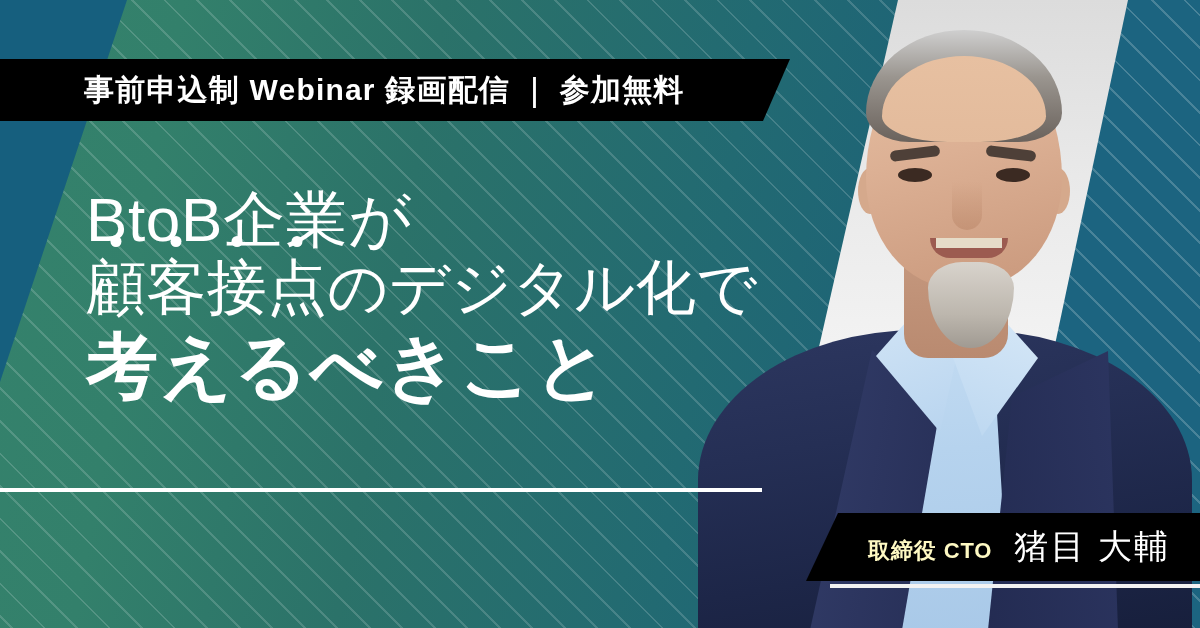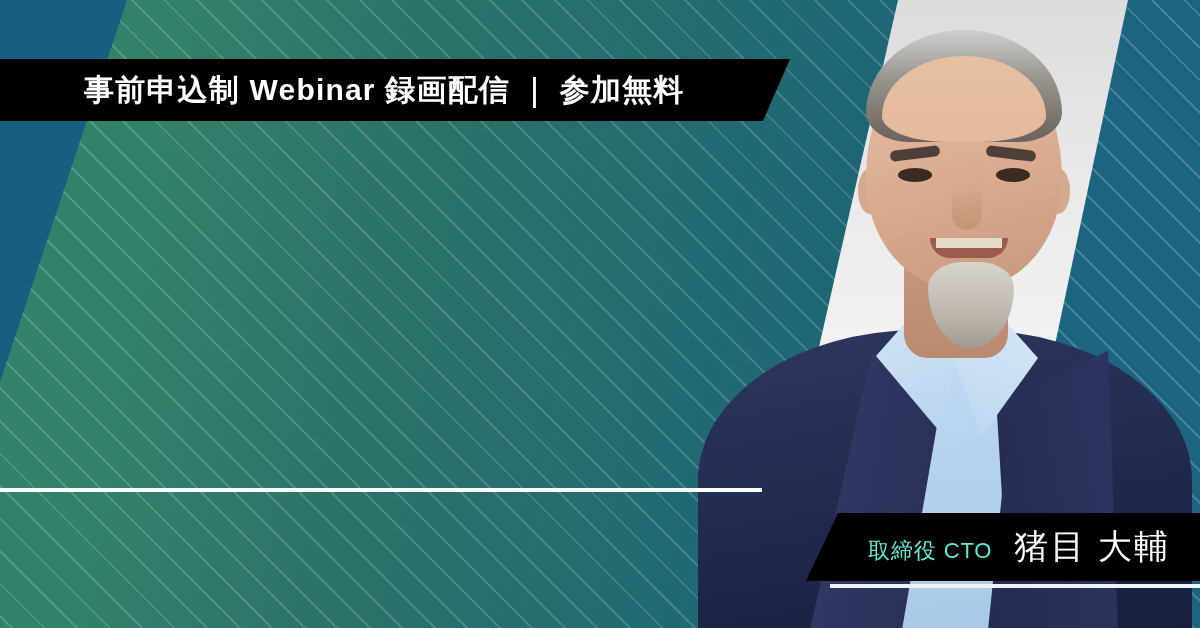--- a/index.html
+++ b/index.html
@@ -340,23 +340,23 @@
     align-items: center;
     justify-content: flex-end;
   }
   .np-inner {
     display: flex;
     align-items: baseline;
     margin-right: 30px;
     white-space: nowrap;
   }
   .np-title {
-    color: #5eead4;
+    color: #fef9c3;
     font-size: 22px;
-    font-weight: 400;
+    font-weight: 700;
     letter-spacing: 0.04em;
   }
   .np-name {
     color: #ffffff;
     font-size: 34px;
     font-weight: 400;
     letter-spacing: 0.06em;
     margin-left: 22px;
     text-align: right;
   }
@@ -403,20 +403,25 @@
     <div class="p-mouth">
       <div class="p-teeth"></div>
     </div>
     <div class="p-beard"></div>
   </div>
 
   <div class="top-ribbon">
     <span class="top-ribbon-text">事前申込制 Webinar 録画配信 ｜ 参加無料</span>
   </div>
 
+  <div class="headline">
+    <div class="hl-line l1">BtoB企業が</div>
+    <div class="hl-line l2"><span class="emph">顧</span><span class="emph">客</span><span class="emph">接</span><span class="emph">点</span><span>のデジタル化で</span></div>
+    <div class="hl-line l3">考えるべきこと</div>
+  </div>
 
   <div class="hrule"></div>
 
   <div class="nameplate">
     <div class="np-inner">
       <span class="np-title">取締役 CTO</span>
       <span class="np-name">猪目 大輔</span>
     </div>
   </div>
   <div class="nameplate-rule"></div>

